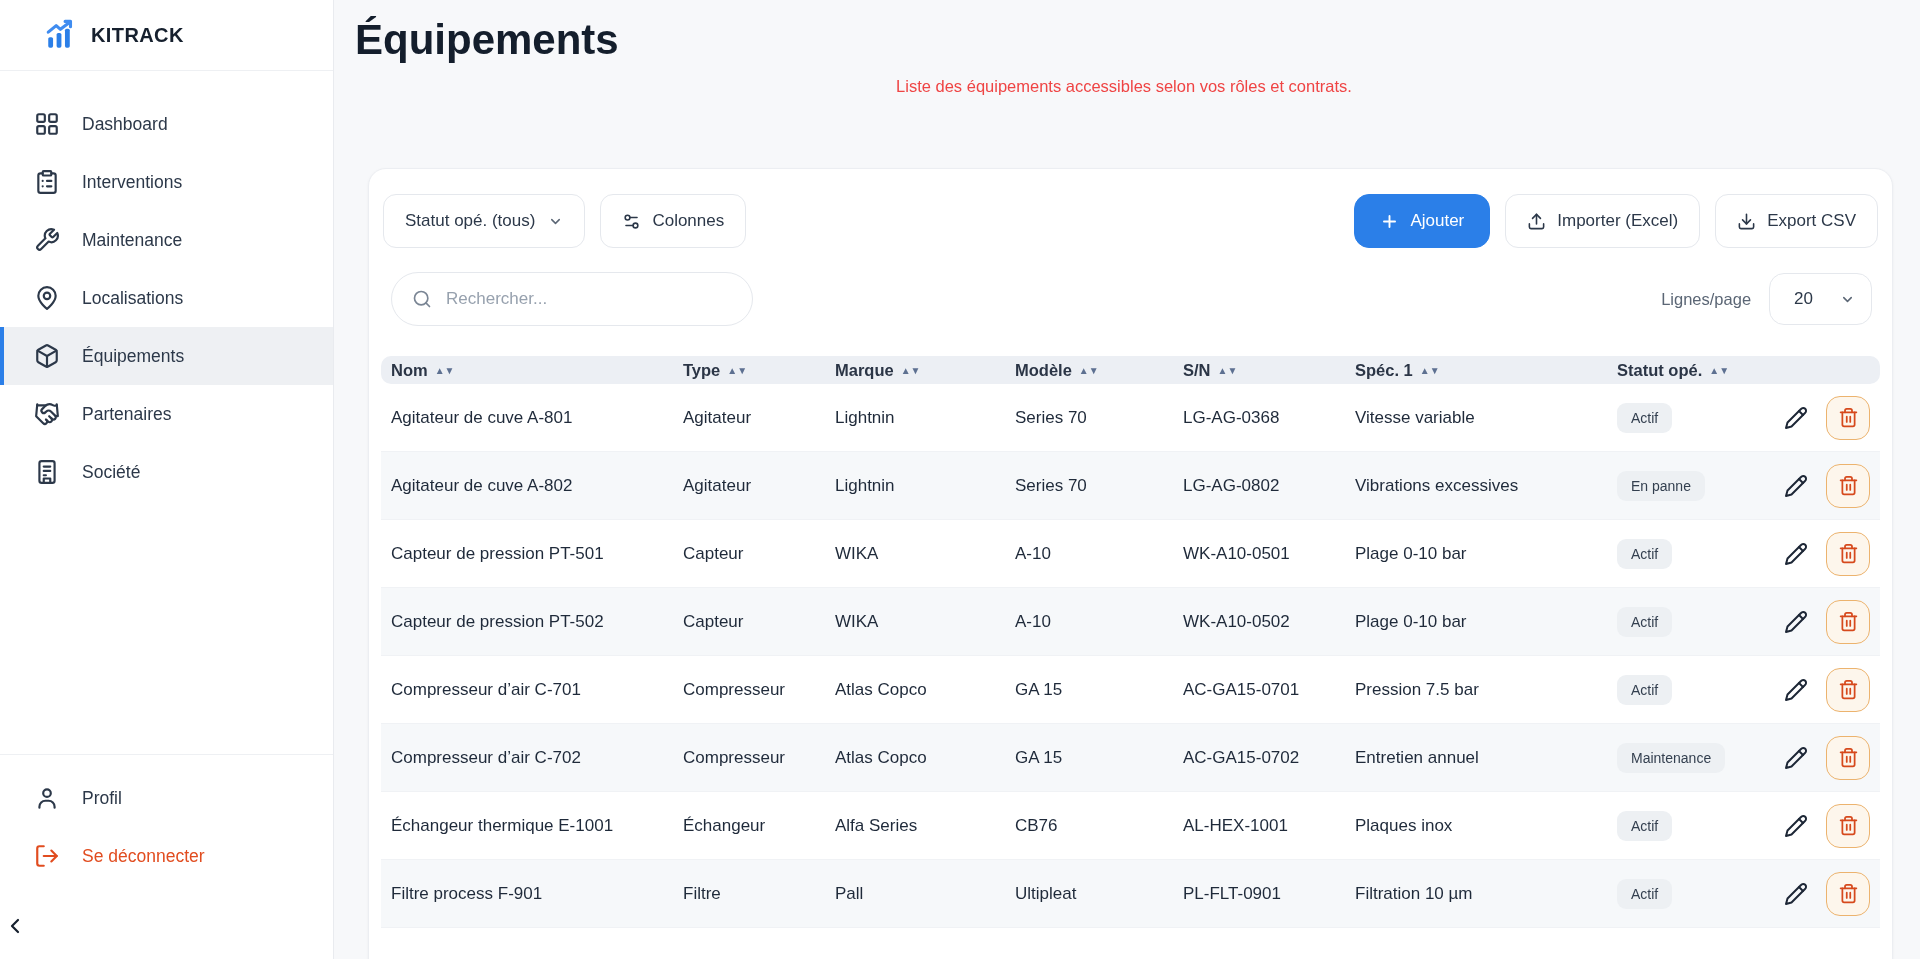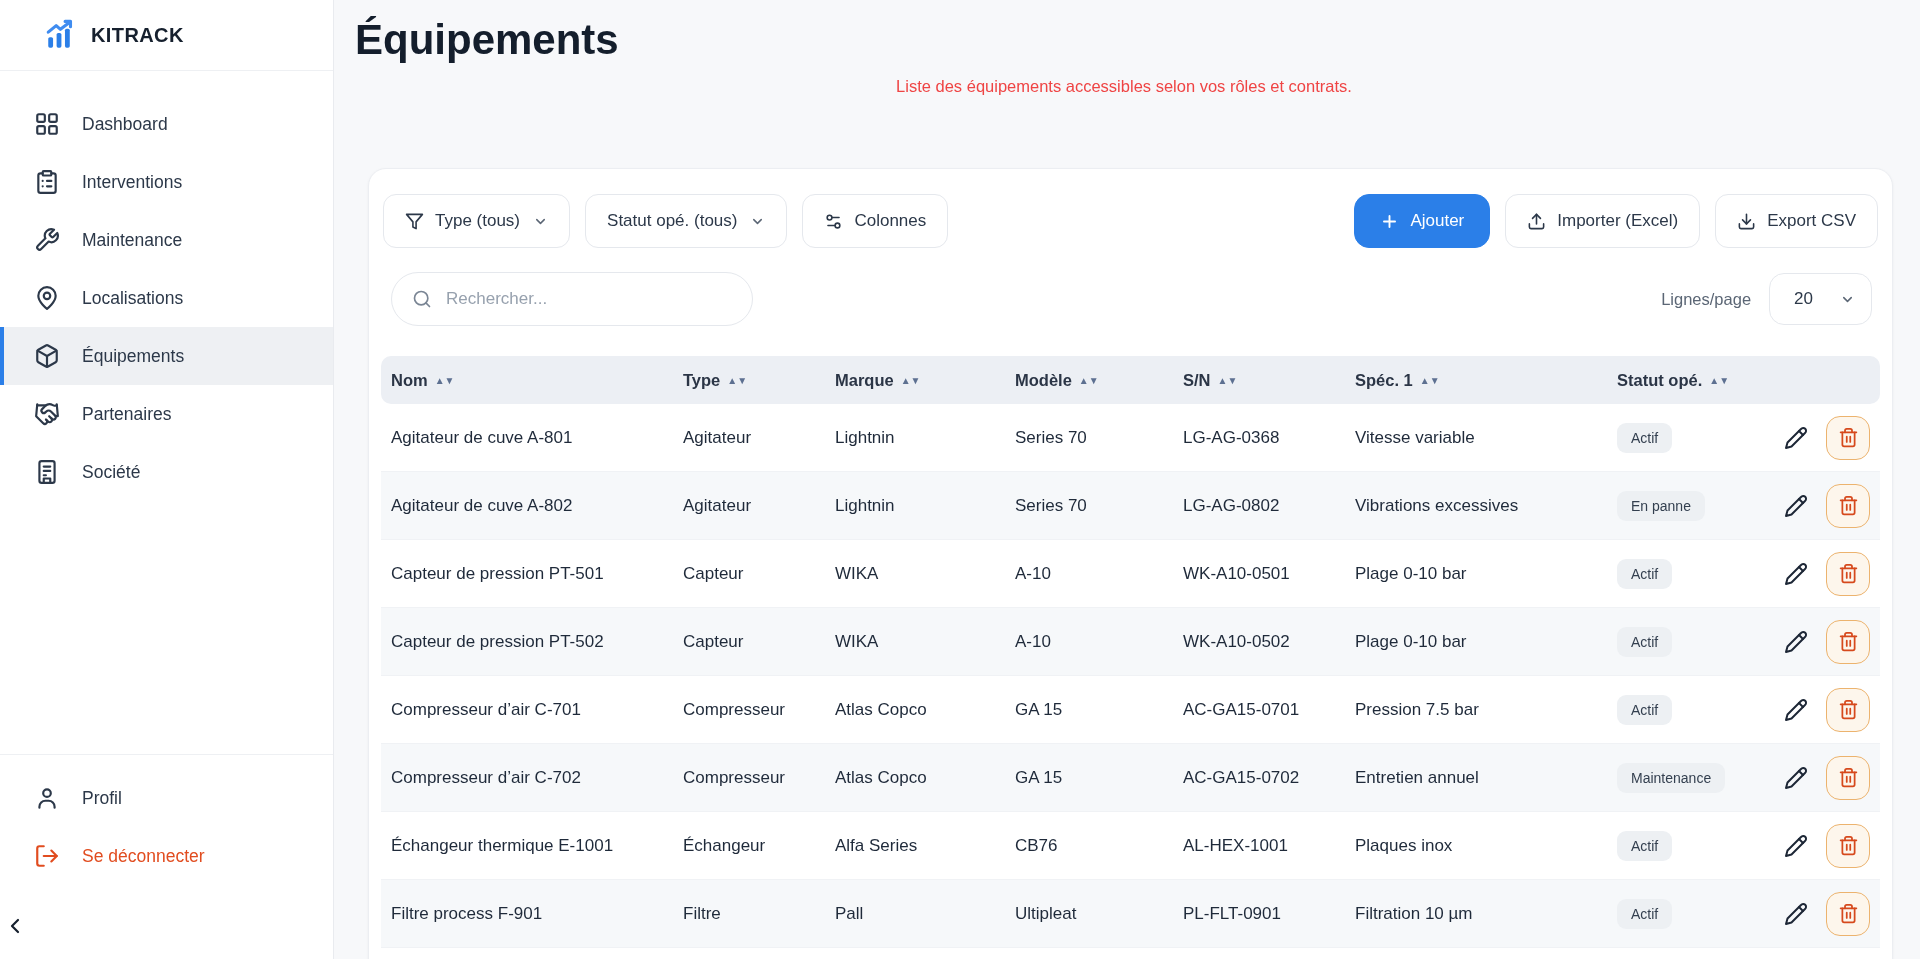--- a/index.html
+++ b/index.html
@@ -97,21 +97,21 @@
   }
   .select-pill svg { width: 15px; height: 15px; color: #5b6675; }
 
   
   .table-wrap { margin-top: 30px; }
   table { width: 100%; border-collapse: separate; border-spacing: 0; table-layout: fixed; }
   col.c-nom { width: 292px; } col.c-type { width: 152px; } col.c-marque { width: 180px; }
   col.c-modele { width: 168px; } col.c-sn { width: 172px; } col.c-spec { width: 262px; }
   col.c-statut { width: 158px; } col.c-actions { width: 115px; }
   th {
-    background: #eceff4; height: 48px; text-align: left;
+    background: #eceff4; height: 28px; text-align: left;
     padding: 0 0 0 10px; font-size: 16.5px; font-weight: 700; color: #2b3546;
     cursor: pointer; white-space: nowrap;
   }
   th:first-child { border-radius: 10px 0 0 10px; }
   th:last-child { border-radius: 0 10px 10px 0; }
   .sort-arrows { font-size: 10px; color: #5d7091; margin-left: 7px; letter-spacing: 0px; position: relative; top: -2px; }
   td {
     height: 68px; padding: 0 6px 0 10px;
     font-size: 17px; color: #1f2a3a;
     border-bottom: 1px solid #f0f2f5;
@@ -262,29 +262,20 @@
 </aside>
 
 <main class="main">
   <h1 class="page-title">Équipements</h1>
   <p class="page-subtitle">Liste des équipements accessibles selon vos rôles et contrats.</p>
 
   <section class="card">
 
     <div class="toolbar">
       <div class="toolbar-left">
-        <button class="btn">
-          <svg viewBox="0 0 24 24" fill="none" stroke="currentColor" stroke-width="2" stroke-linecap="round" stroke-linejoin="round">
-              <polygon points="22 3 2 3 10 12.46 10 19 14 21 14 12.46 22 3"></polygon>
-            </svg>
-          <span>Type (tous)</span>
-          <svg class="chev" viewBox="0 0 24 24" fill="none" stroke="currentColor" stroke-width="2.4" stroke-linecap="round" stroke-linejoin="round">
-              <path d="m6 9 6 6 6-6"></path>
-            </svg>
-        </button>
         <button class="btn">
           <span>Statut opé. (tous)</span>
           <svg class="chev" viewBox="0 0 24 24" fill="none" stroke="currentColor" stroke-width="2.4" stroke-linecap="round" stroke-linejoin="round">
               <path d="m6 9 6 6 6-6"></path>
             </svg>
         </button>
         <button class="btn">
           <svg viewBox="0 0 24 24" fill="none" stroke="currentColor" stroke-width="2" stroke-linecap="round" stroke-linejoin="round">
               <path d="M19 7h-9"></path>
               <path d="M14 17H5"></path>

